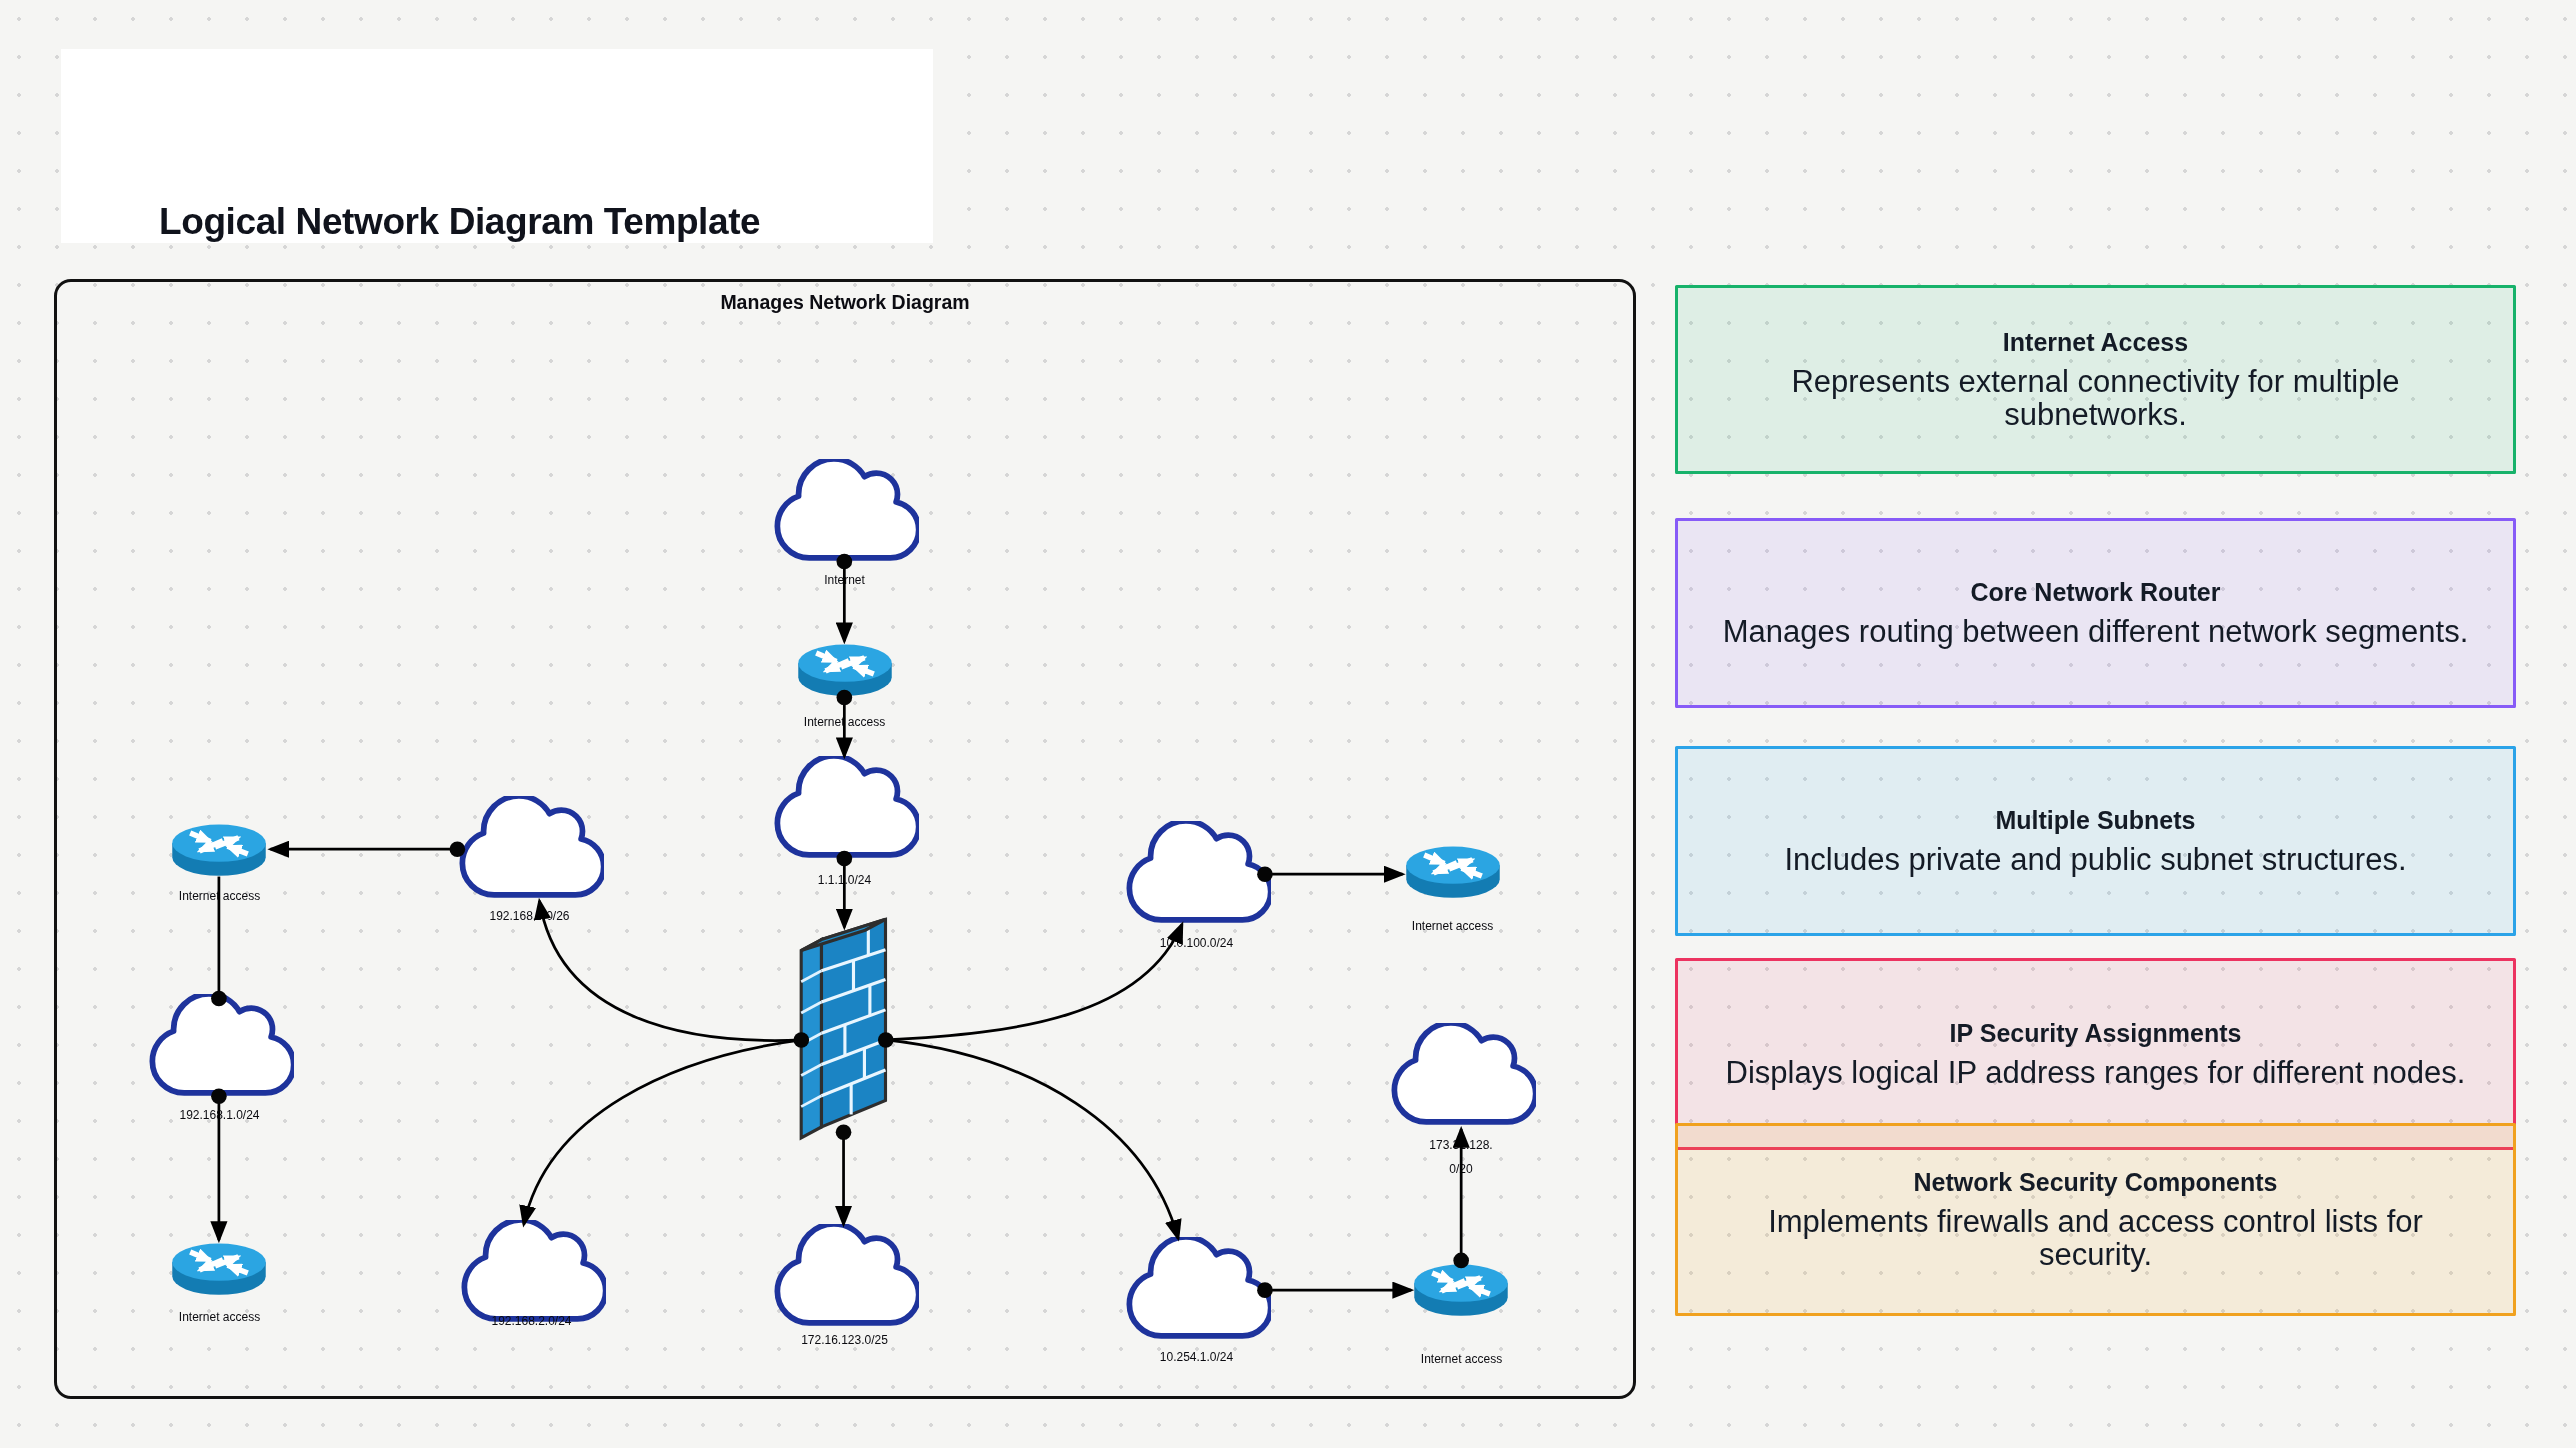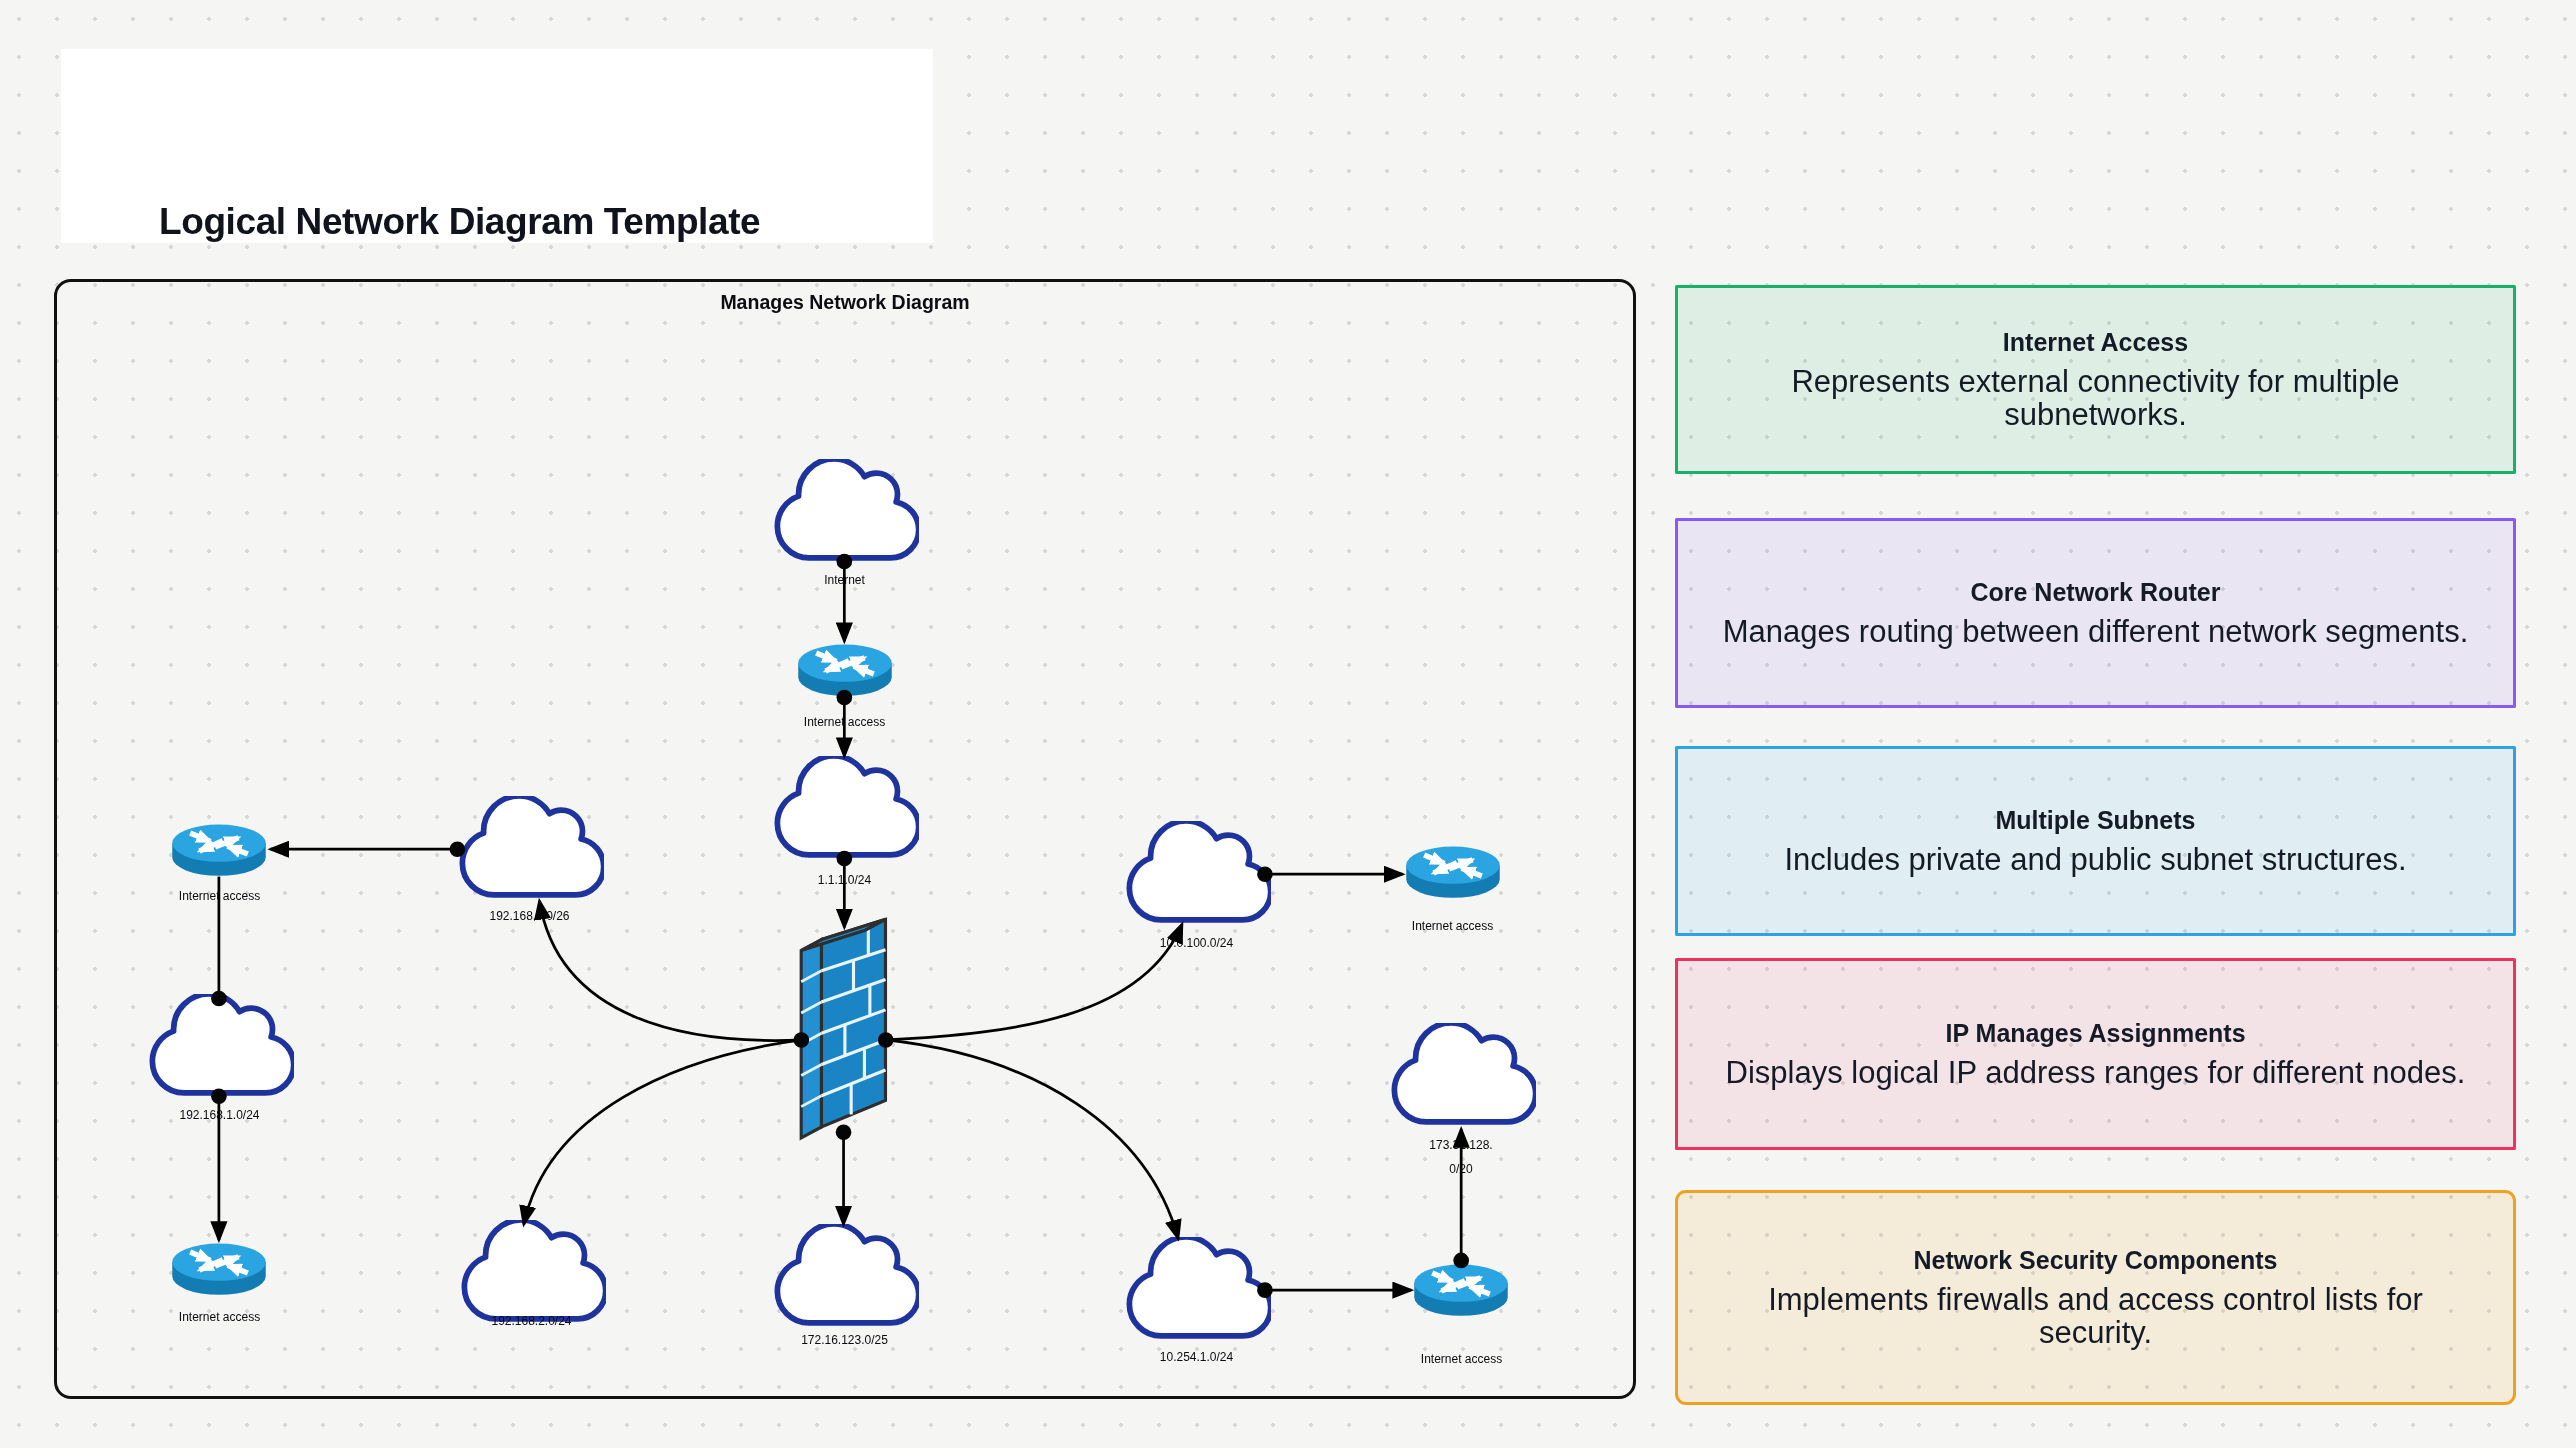--- a/index.html
+++ b/index.html
@@ -39,21 +39,21 @@
     position:absolute; left:1675px; width:841px; border:3.1px solid;
     border-radius:1.6px; display:flex; flex-direction:column; justify-content:center;
     align-items:center; text-align:center; z-index:2; padding:0 43px;
   }
   .legend-card h2 { font-size:25px; font-weight:bold; color:#141b26; margin-bottom:7.8px; }
   .legend-card p { font-size:31px; line-height:33px; color:#141b26; max-width:751px; }
   .legend-card.lg-1 { top:285px;  height:189px; }
   .legend-card.lg-2 { top:518px;  height:190px; }
   .legend-card.lg-3 { top:746px;  height:190px; }
   .legend-card.lg-4 { top:958px; height:192px; }
-  .legend-card.lg-5 { top:1190px; height:215px;border-radius:11px; }
+  .legend-card.lg-5 { top:1123px; height:193px; }
   .legend-card.lg-1 p { max-width:618px; }
 </style>
 </head>
 <body>
 
 <svg width="0" height="0" style="position:absolute" aria-hidden="true">
   <defs>
     <symbol id="cloudSym" viewBox="-16 16 672 480">
       <path fill="#ffffff" stroke="#1e339c" stroke-width="26" stroke-linejoin="round" d="M0 336c0 79.5 64.5 144 144 144h368c70.7 0 128-57.3 128-128 0-61.9-44-113.6-102.4-125.4 4.1-10.7 6.4-22.4 6.4-34.6 0-53-43-96-96-96-19.7 0-38.1 6-53.3 16.2C367 64.2 315.3 32 256 32 167.6 32 96 103.6 96 192c0 2.7 .1 5.4 .2 8.1C40.2 219.8 0 273.2 0 336z"></path>
     </symbol>
@@ -240,20 +240,20 @@
 </div>
 <div class="legend-card lg-2" style="border-color: rgb(135, 91, 247); background-color: rgba(135, 91, 247, 0.1);">
   <h2>Core Network Router</h2>
   <p>Manages routing between different network segments.</p>
 </div>
 <div class="legend-card lg-3" style="border-color: rgb(43, 163, 232); background-color: rgba(43, 163, 232, 0.1);">
   <h2>Multiple Subnets</h2>
   <p>Includes private and public subnet structures.</p>
 </div>
 <div class="legend-card lg-4" style="border-color: rgb(236, 51, 96); background-color: rgba(236, 51, 96, 0.09);">
-  <h2>IP Manages Assignments</h2>
+  <h2>IP Security Assignments</h2>
   <p>Displays logical IP address ranges for different nodes.</p>
 </div>
 <div class="legend-card lg-5" style="border-color: rgb(240, 161, 31); background-color: rgba(240, 161, 31, 0.12);">
   <h2>Network Security Components</h2>
   <p>Implements firewalls and access control lists for security.</p>
 </div>
 
 
 </body></html>

